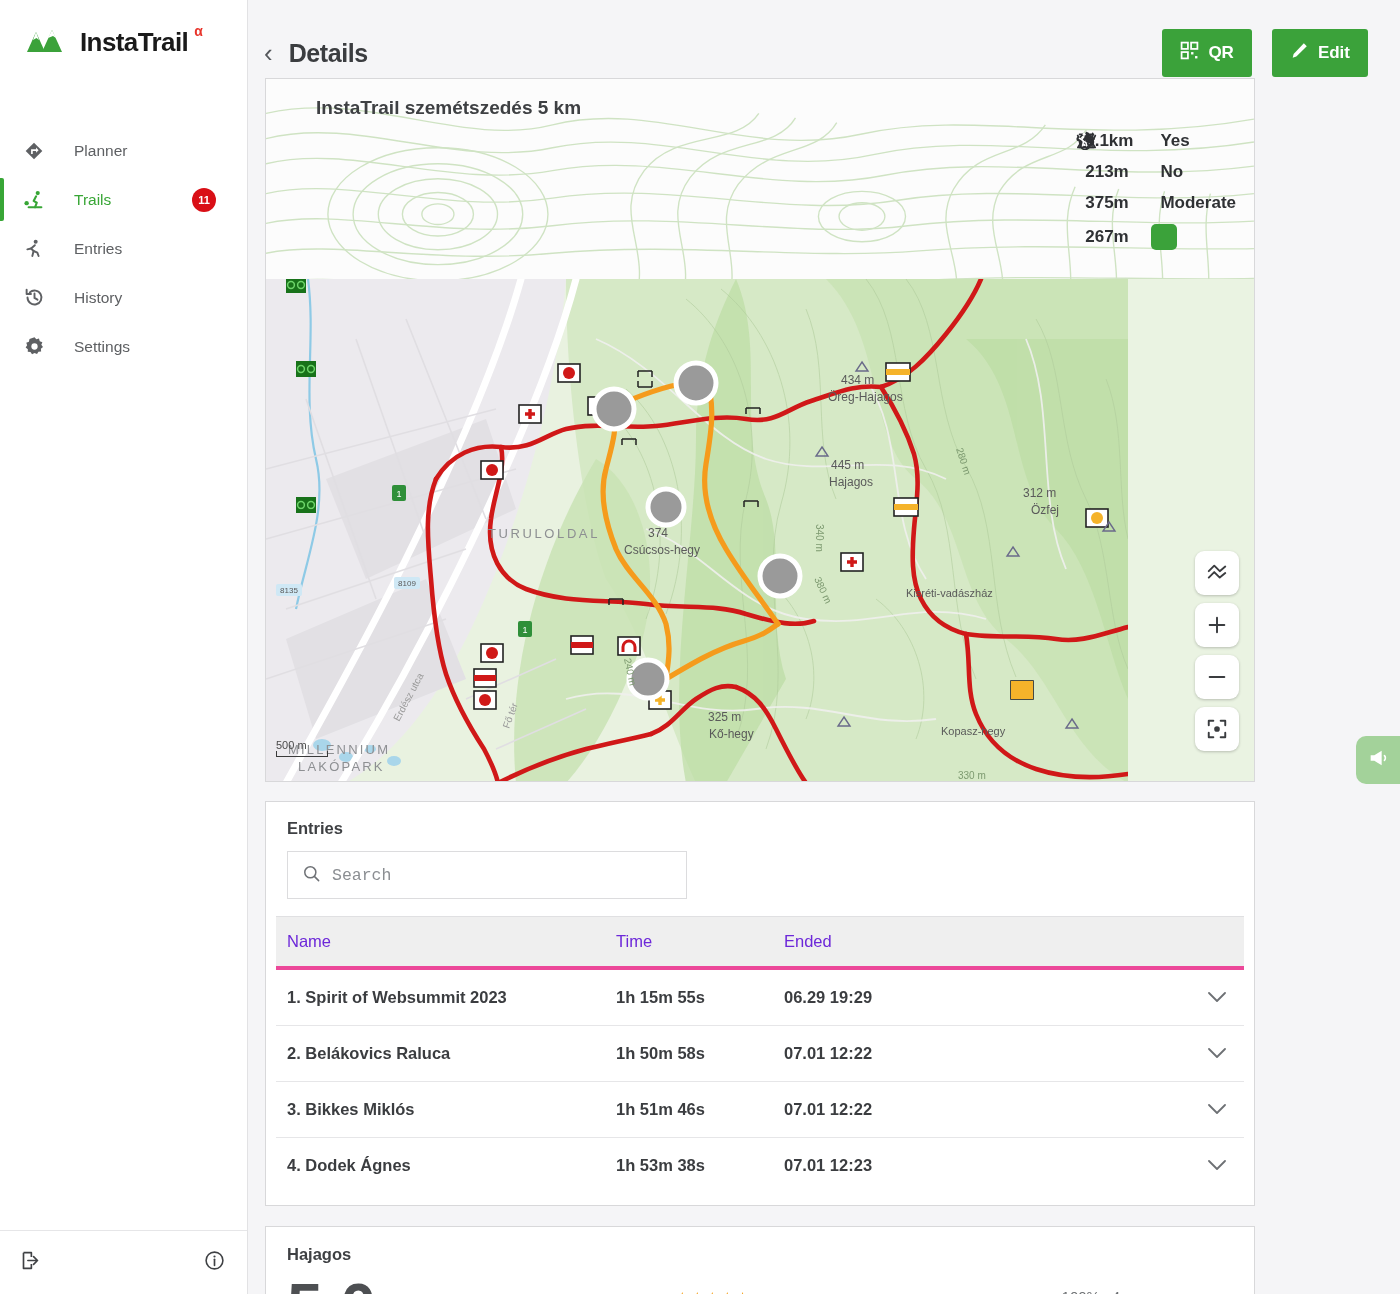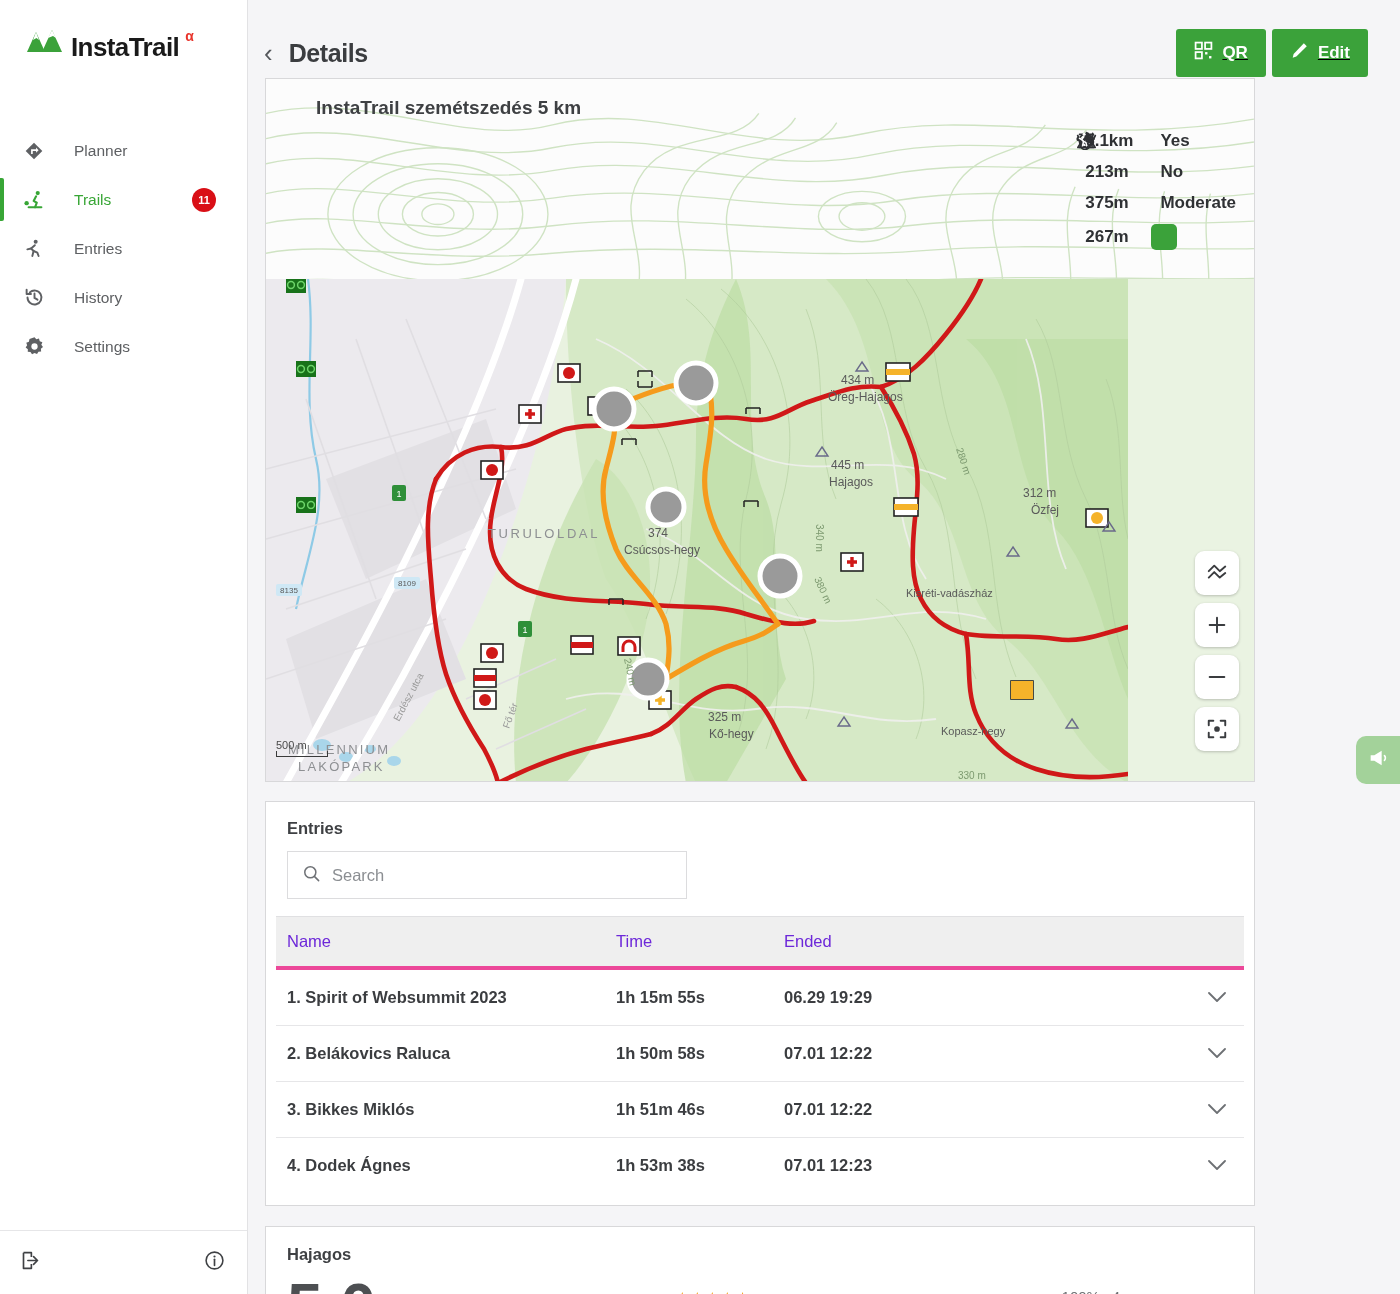--- a/index.html
+++ b/index.html
@@ -11,21 +11,21 @@
   }
   .app { display: flex; width: 1400px; height: 1294px; }
 
   
   .sidebar {
     width: 248px; height: 1294px; background: #ffffff;
     border-right: 1px solid #e2e2e4;
     display: flex; flex-direction: column; flex: 0 0 248px;
     position: relative;
   }
-  .logo-wrap { padding: 24px 0 0 24px; display: flex; align-items: flex-end; }
+  .logo-wrap { padding: 24px 0 0 24px; display: flex; align-items: center; gap: 9px; }
   .logo-mark { margin-right: 7px; margin-top: 2px; }
   .logo-text {
     font-size: 26px; font-weight: bold; color: #1a1a1a;
     letter-spacing: -0.6px; line-height: 1; position: relative;
   }
   .logo-alpha {
     color: #e8332a; font-size: 14px; font-weight: bold;
     position: absolute; top: -5px; right: -14px;
   }
   .nav { margin-top: 66px; }
@@ -55,21 +55,21 @@
   }
 
   
   .main { flex: 1; position: relative; overflow: hidden; }
   .page-head {
     display: flex; align-items: center; padding: 28px 32px 0 0;
     margin-left: 16px; height: 78px;
   }
   .back-chevron { font-size: 26px; color: #55585c; margin-right: 16px; cursor: pointer; line-height: 1; font-weight: 300;}
   .page-title { font-size: 25px; font-weight: bold; color: #3b3d40; letter-spacing: -0.4px; }
-  .head-actions { margin-left: auto; display: flex; gap: 6px; text-decoration: underline; }
+  .head-actions { margin-left: auto; display: flex; gap: 20px; }
   .btn {
     background: #3ba23a; color: #fff; border: none; border-radius: 3px;
     height: 48px; padding: 0 18px; display: flex; align-items: center; gap: 9px;
     font-size: 17px; font-weight: bold; cursor: pointer;
     font-family: "Liberation Sans", sans-serif;
   }
 
   
   .card {
     background: #fff; border: 1px solid #d8d8da; margin: 0 145px 0 17px;
@@ -104,21 +104,21 @@
 
   
   .entries-card { margin-top: 19px; padding: 17px 10px 12px 10px; }
   .section-title { font-size: 16.5px; font-weight: bold; color: #3e4043; margin: 0 0 13px 11px; }
   .search-box {
     margin: 0 0 0 11px; width: 400px; height: 48px; border: 1px solid #dcdcde;
     display: flex; align-items: center; padding: 0 14px; background: #fff;
   }
   .search-box input {
     border: none; outline: none; font-size: 16.5px; color: #701a75;
-    margin-left: 11px; width: 100%; font-family: Liberation Sans, sans-serif; background: transparent;
+    margin-left: 11px; width: 100%; font-family: Liberation Mono, monospace; background: transparent;
   }
   .search-box input::placeholder { color: #8b8e92; }
   .tbl { width: 100%; border-collapse: collapse; margin-top: 17px; }
   .tbl thead th {
     background: #efefef; text-align: left; font-size: 16.5px; font-weight: normal;
     color: #6d28d9; padding: 15px 0 15px 0; border-top: 1px solid #e0e0e2; border-bottom:4px solid #ec4899;
   }
   .tbl tbody td {
     font-size: 16.5px; font-weight: bold; color: #3b3d40; padding: 18px 0;
     border-bottom: 1px solid #e6e6e8;

